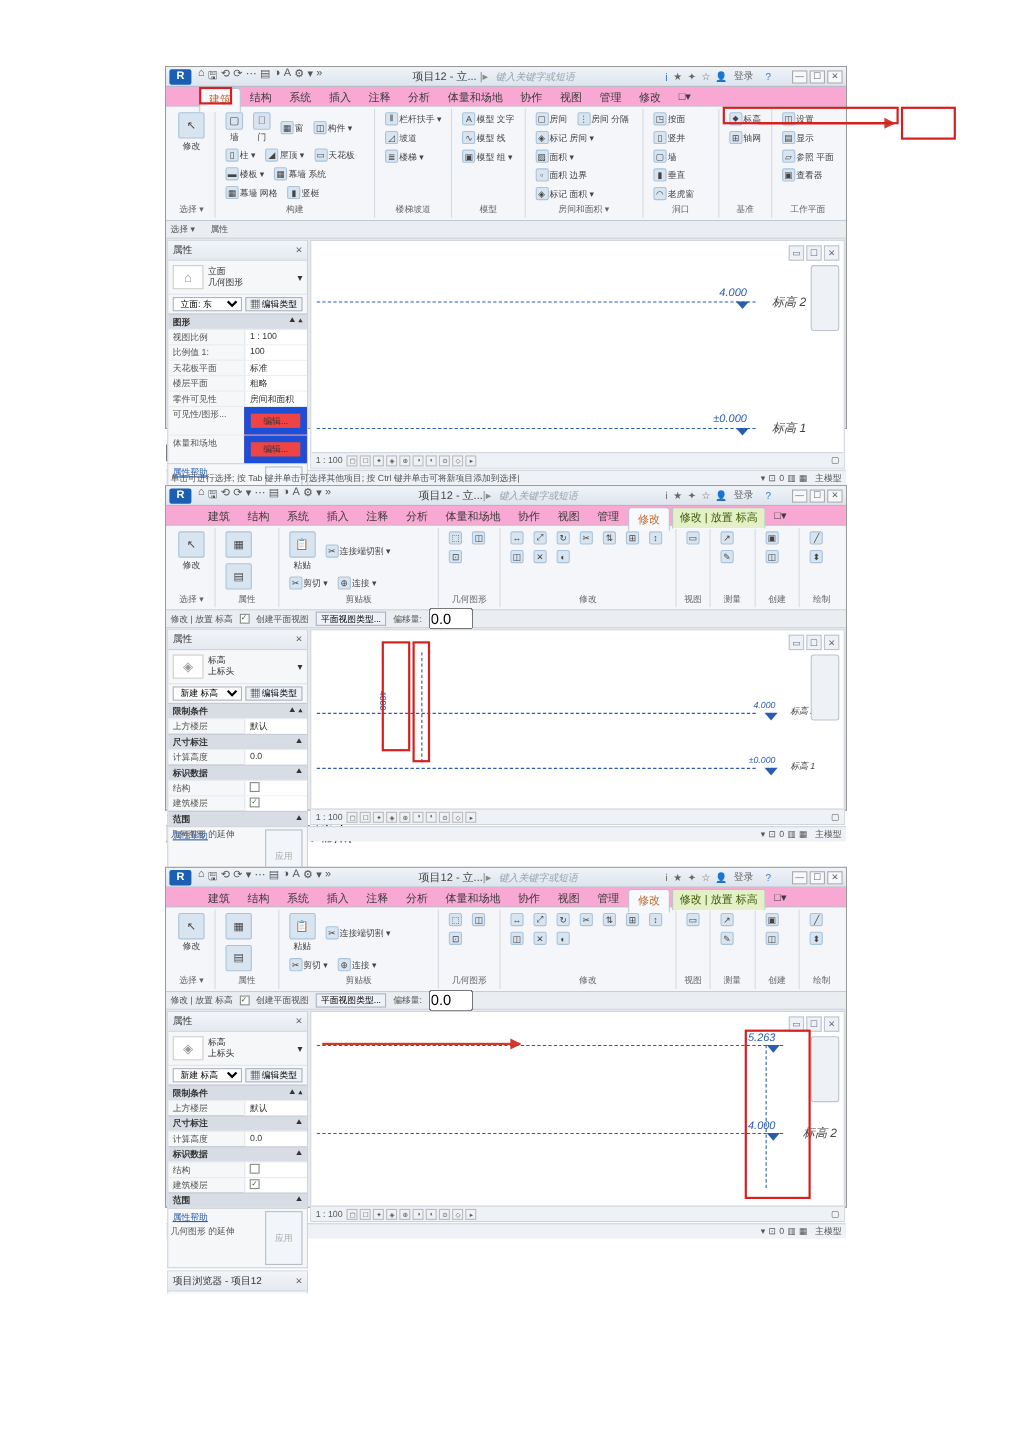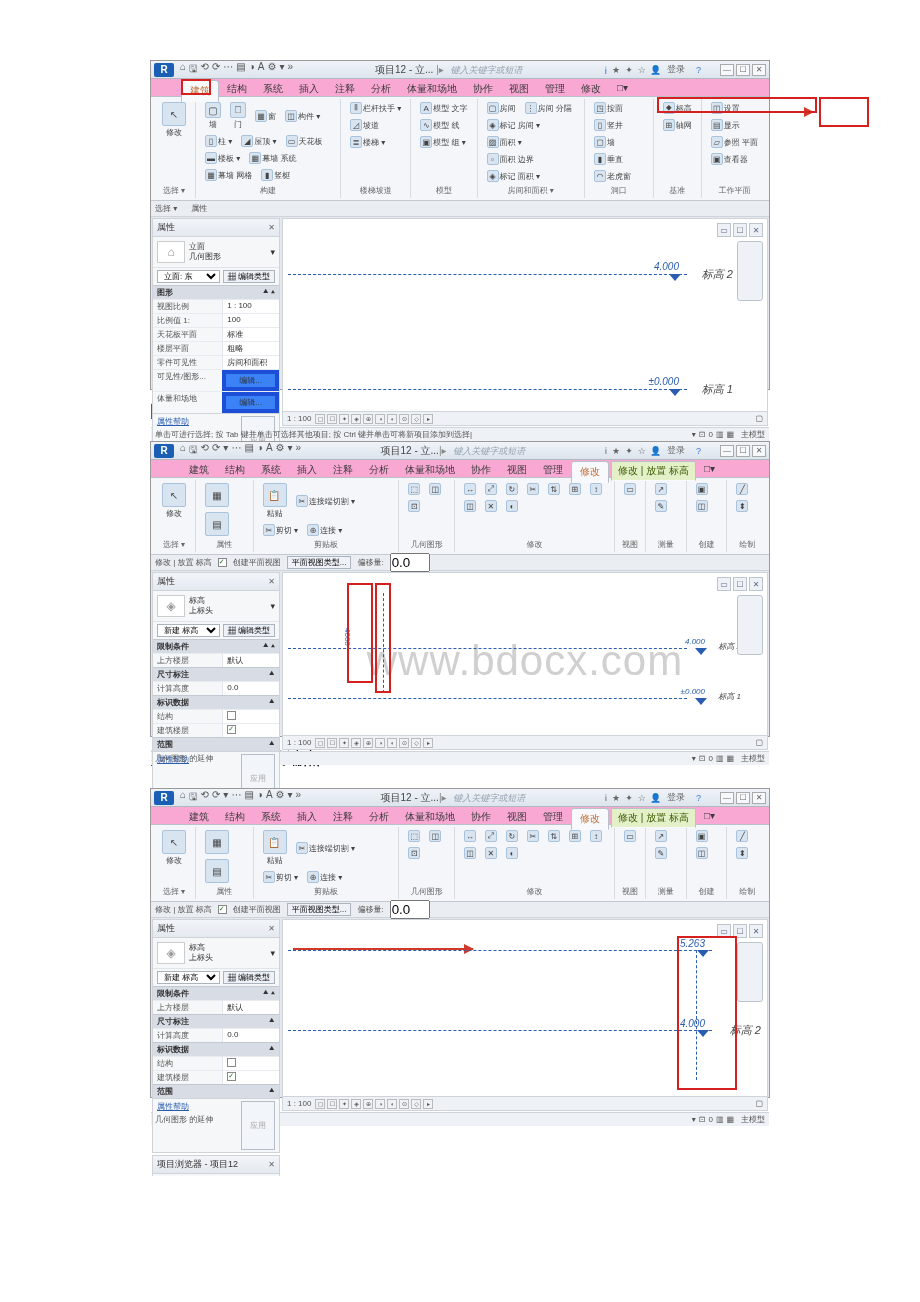--- a/index.html
+++ b/index.html
@@ -57,21 +57,21 @@
 .type-img{width:28px;height:22px;border:1px solid #ccc;background:#fff;display:flex;align-items:center;justify-content:center;font-size:12px;color:#999}
 .type-txt{font-size:8px;line-height:1.2;flex:1}
 .type-row{display:flex;align-items:center;padding:2px 4px;gap:3px;border-top:1px solid #e1e5eb}
 .type-row select,.type-row input{font-size:8px;border:1px solid #abb3bd;background:#fff;padding:0 2px;height:13px}
 .edit-type-btn{font-size:8px;padding:0 4px;background:#eef2f8;border:1px solid #abb3bd}
 .prop-grid{font-size:8px}
 .pg-group{background:#d8dde5;padding:1px 4px;font-weight:bold;border-top:1px solid #c2c9d2;display:flex;justify-content:space-between}
 .pg-row{display:flex;border-top:1px solid #e8ebf0}
 .pg-row .k{width:55%;padding:1px 4px;color:#555}
 .pg-row .v{width:45%;padding:1px 4px;background:#fff;border-left:1px solid #e1e5eb}
-.pg-row .v.btn{background:#3b82f6;text-align:center;border:4px solid #1d4ed8}
+.pg-row .v.btn{background:#ef4444;text-align:center;border:6px solid #1d4ed8}
 .apply-row{display:flex;justify-content:space-between;padding:2px 4px;border-top:1px solid #cfd4db;font-size:8px}
 .apply-row .link{color:#2a5db0;text-decoration:underline}
 .apply-row button{font-size:8px;padding:18px 8px;background:#f2f5fa;border:1px solid #b5bdc7;color:#aaa}
 
 .browser-panel{background:#f6f7f9;border:1px solid #cfd4db;margin:1px;font-size:8px}
 .tree{padding:2px 4px}
 .tree-item{padding:0 0 0 10px;line-height:12px;white-space:nowrap}
 .tree-toggle{display:inline-block;width:8px;color:#666}
 
 
@@ -736,21 +736,20 @@
             </div>
         <div class="tree">
           <div class="tree-item"><span class="tree-toggle">⊟</span>◇ <span>视图 (全部)</span></div>
           <div class="tree-item" style="padding-left:20px"><span class="tree-toggle">⊞</span><span>楼层平面</span></div>
           <div class="tree-item" style="padding-left:20px"><span class="tree-toggle">⊞</span><span>天花板平面</span></div>
         </div>
       </div>
     </div>
 
     <div class="canvas">
-      <div class="watermark">www.bdocx.com</div>
       <div class="hl-red" style="top:10px;left:64px;width:26px;height:100px"></div>
       <div class="hl-red" style="top:10px;left:92px;width:16px;height:110px"></div>
       <div class="vline" style="top:20px;left:100px;height:100px"></div>
       <span style="position:absolute;top:55px;left:60px;font-size:8px;color:#2a5db0;writing-mode:vertical-rl">4000</span>
 
       <div class="level-line" style="top:75px"></div>
       <div class="level-tri" style="top:75px;right:60px"></div>
       <div class="level-mark" style="top:64px;right:62px;font-size:8px">4.000</div>
       <div class="level-lbl" style="top:68px;right:26px;font-size:8px">标高 2</div>
 

